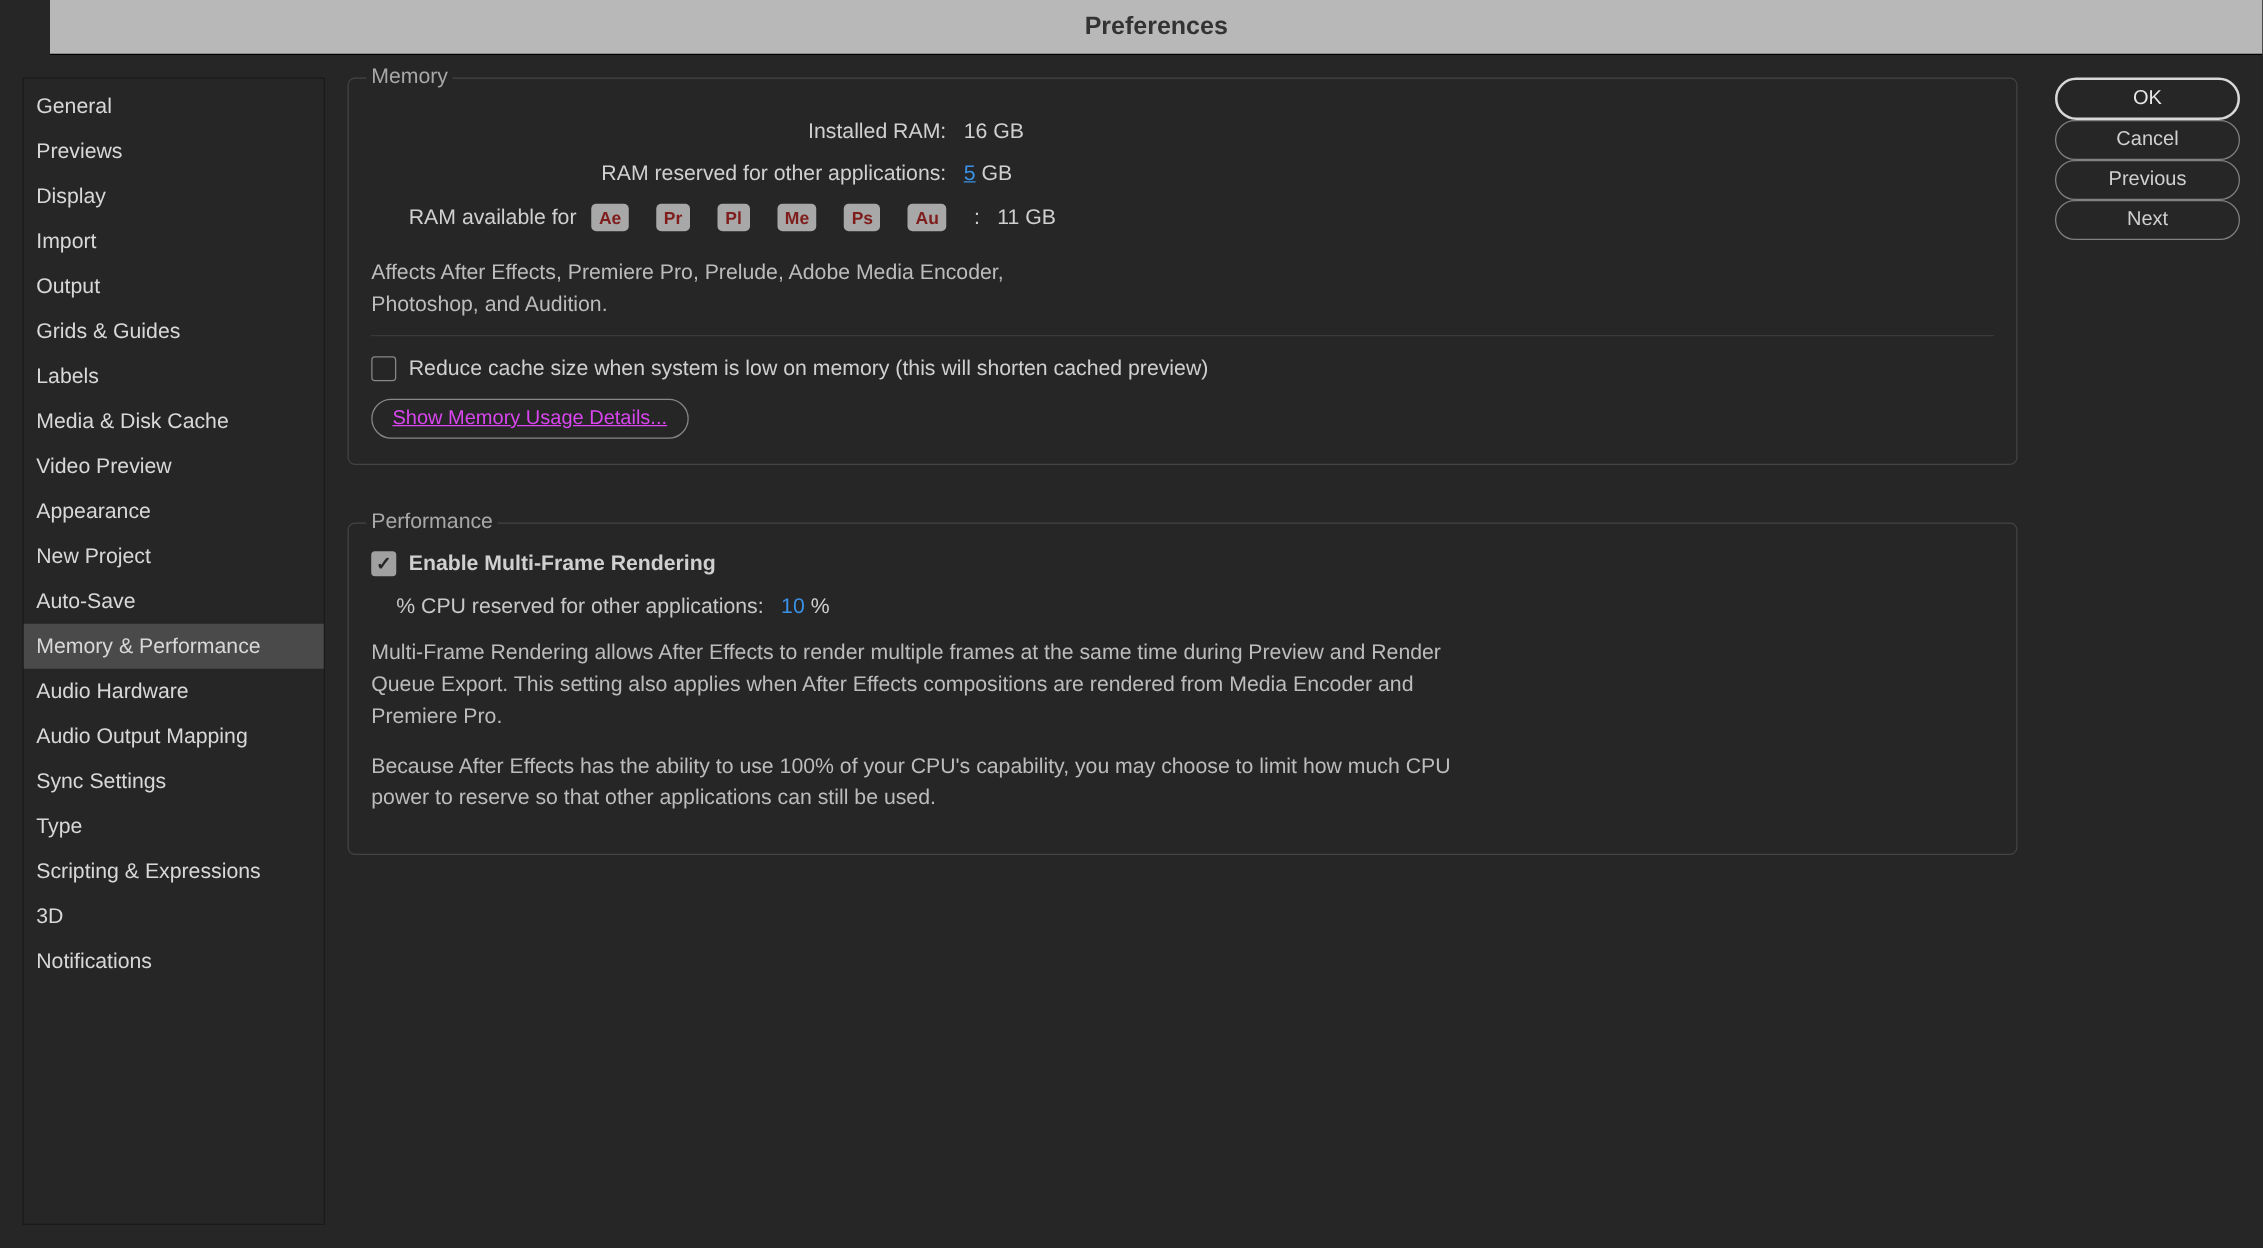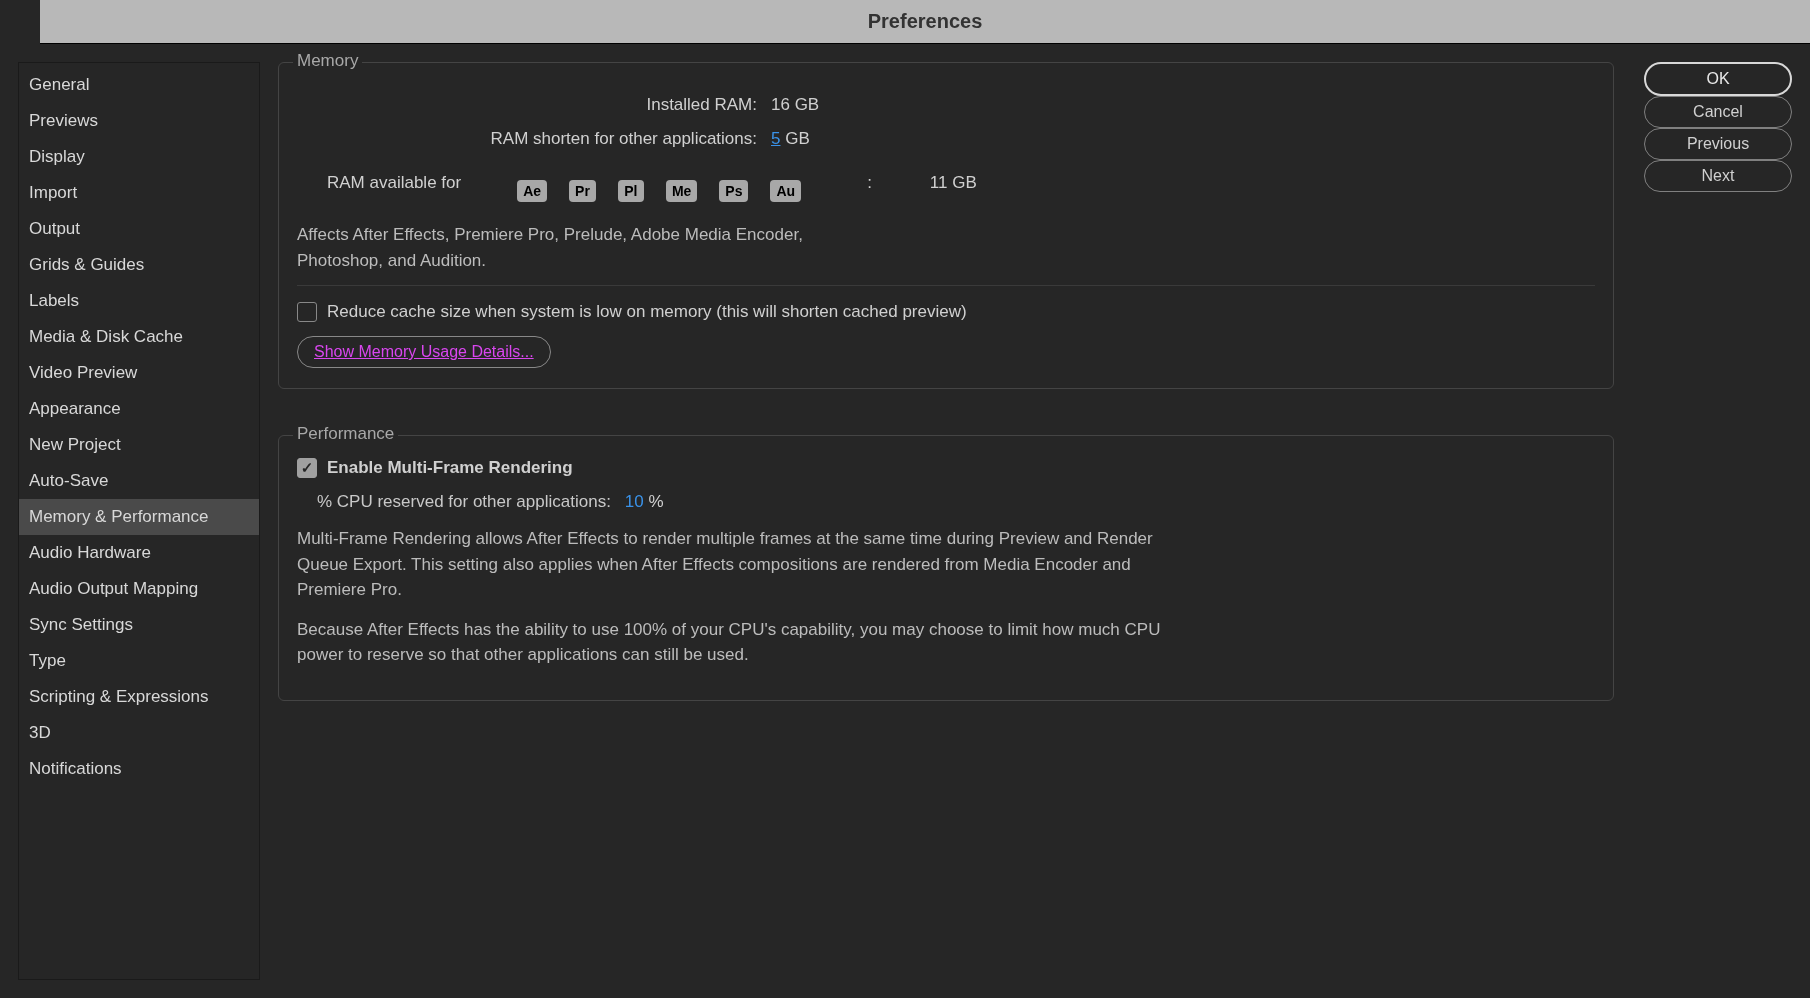--- a/index.html
+++ b/index.html
@@ -95,29 +95,28 @@
     .link-value {
       color: #3a92e8;
       text-decoration: underline;
       cursor: text;
     }
     .app-badge {
       display: inline-flex;
       align-items: center;
       justify-content: center;
       background: #a8a8a8;
-      color: #000000;
+      color: #7f1d1d;
       border-radius: 4px;
       padding: 2px 6px;
       font-size: 14px;
       font-weight: 600;
       margin-right: 22px;
       min-width: 26px;
       height: 22px;
-      margin-top: 17px;
     }
     .desc-text {
       color: #bcbcbc;
       font-size: 17px;
       line-height: 1.5;
       margin-top: 6px;
       margin-bottom: 12px;
     }
     .divider {
       border: none;
@@ -241,27 +240,27 @@
 
       <div class="fieldset">
         <div class="fieldset-legend">Memory</div>
 
         <div class="row first">
           <div class="label-col" style="width:460px;">Installed RAM:</div>
           <div class="value-col">16 GB</div>
         </div>
 
         <div class="row">
-          <div class="label-col" style="width:460px;">RAM shorten for other applications:</div>
+          <div class="label-col" style="width:460px;">RAM reserved for other applications:</div>
           <div class="value-col">
             <span class="link-value">5</span><span> GB</span>
           </div>
         </div>
 
-        <div class="apps-row" style="margin-left:30px;gap:44px;">
+        <div class="apps-row" style="margin-left:30px;">
           <span class="apps-label">RAM available for</span>
           <span id="app-badges"><span class="app-badge">Ae</span><span class="app-badge">Pr</span><span class="app-badge">Pl</span><span class="app-badge">Me</span><span class="app-badge">Ps</span><span class="app-badge">Au</span></span>
           <span class="apps-colon">:</span>
           <span class="apps-value">11 GB</span>
         </div>
 
         <div class="desc-text" style="max-width:560px;">Affects After Effects, Premiere Pro, Prelude, Adobe Media Encoder, Photoshop, and Audition.</div>
 
         <hr class="divider">
 

